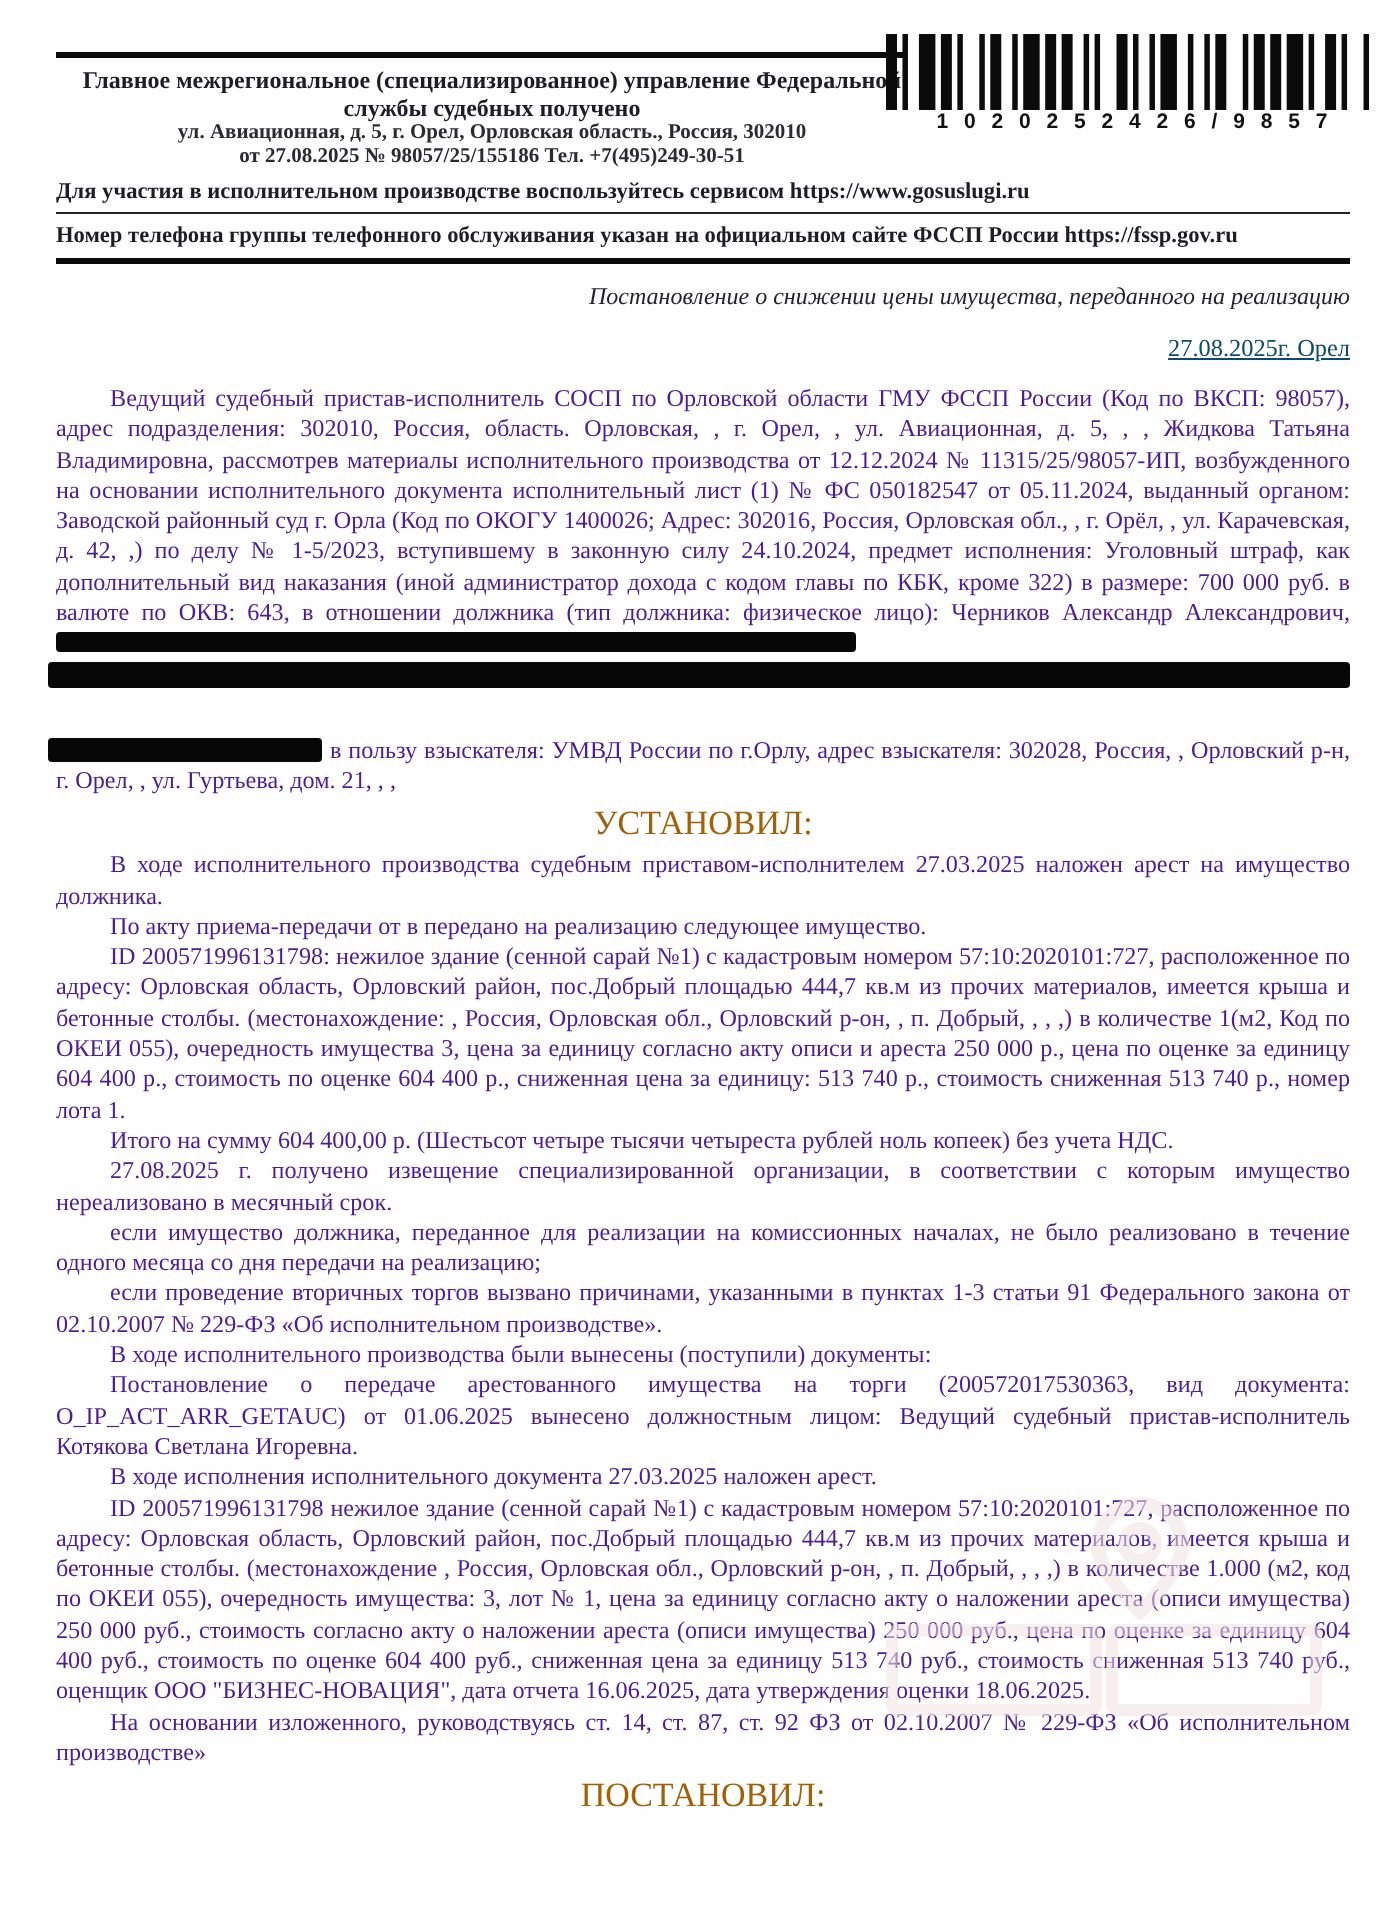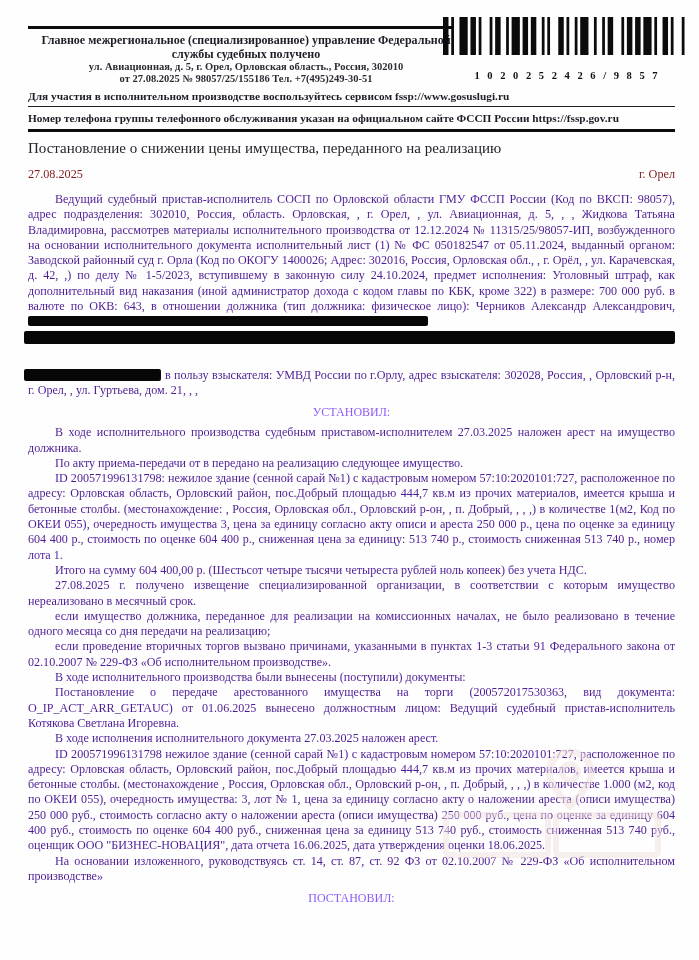--- a/index.html
+++ b/index.html
@@ -14,38 +14,38 @@
     box-sizing:border-box;
     padding:26px 24px 6px 28px;
   }
   .rule-top { border-top:3.5px solid #0c0c0c; width:424px; margin:0 0 5px 0; }
   .letterhead-left { width:436px; text-align:center; }
   .org-line { font-weight:bold; font-size:12px; line-height:13.5px; color:#1d1d26; }
   .addr-line { font-size:10.5px; line-height:12px; color:#2a2a33;font-weight:bold; }
   .barcode-wrap { position:absolute; top:17px; right:9px; width:247px; text-align:center; }
   .barcode-svg { display:block; width:247px; height:38px; }
   .barcode-digits {
-    font-family:Liberation Serif, serif;
+    font-family:Liberation Sans, sans-serif;
     font-weight:bold; font-size:10.5px; line-height:11px;
-    letter-spacing:1px; word-spacing:3px; color:#111; margin-top:15px;
+    letter-spacing:1px; word-spacing:3px; color:#111; margin-top:1px;
     white-space:nowrap;
   }
   .notice { font-weight:bold; font-size:11.3px; line-height:13px; color:#1d1d26; margin-top:5px; }
   .rule-thin  { border-top:1.3px solid #222; margin-top:3px; }
   .rule-thick { border-top:3.5px solid #0c0c0c; margin-top:4px; }
   .in-case { text-align:right; font-size:10.5px; line-height:12px; margin-top:3px; color:#23232c; }
-  .doc-title { text-align:left; font-size:15px; line-height:15px; margin-top:9px; color:#23232c; }
-  .date-row { display:flex; justify-content:space-between; font-size:12.2px; margin-top:11px; color:#7f1d1d; }
+  .doc-title { text-align:right; font-size:12px; line-height:15px; margin-top:9px; color:#23232c;font-style:italic; }
+  .date-row { display:flex; justify-content:flex-end; font-size:12.2px; margin-top:11px; color:#0c4a6e;text-decoration:underline; }
   .body-text { margin-top:10px; }
   p.b {
     margin:0; font-size:12.1px; line-height:15.3px;
     text-align:justify; text-indent:27px; color:#4c1d95;
   }
   p.b.noindent { text-indent:0;margin-top:24px; }
-  .sec-heading { text-align:center; font-size:12px; line-height:16px; margin:6px 0 5px 0; color:#8b5cf6; }
+  .sec-heading { text-align:center; font-size:17px; line-height:16px; margin:6px 0 5px 0; color:#a16207; }
   .redact { display:inline-block; background:#070707; border-radius:2px; }
   .r-tail { width:400px; height:10px; vertical-align:-1px; }
   .redact-line { height:13px; background:#070707; border-radius:2px; margin:1px 0 2px -4px; }
   .r-head { width:137px; height:12px; vertical-align:-2px; margin-left:-4px; margin-right:4px; }
   .watermark { position:absolute; top:748px; right:38px; width:230px; height:125px; pointer-events:none; opacity:0.55; }
   .wm-pin { position:absolute; top:0; right:62px; }
   .wm-block { position:absolute; background:none; border:6px solid #f1e4e1; border-radius:6px; }
   .wm-b1 { top:64px; right:110px; width:96px; height:34px; }
   .wm-b2 { top:64px; right:0px;  width:96px; height:34px; }
 </style>
@@ -99,21 +99,21 @@
         <rect x="77.77777777777779" y="0" width="2.2222222222222223" height="38" fill="#0b0b0b"></rect>
         <rect x="81.11111111111111" y="0" width="3.3333333333333335" height="38" fill="#0b0b0b"></rect>
         <rect x="85.55555555555556" y="0" width="1.1111111111111112" height="38" fill="#0b0b0b"></rect>
         <rect x="88.88888888888889" y="0" width="2.2222222222222223" height="38" fill="#0b0b0b"></rect>
         <rect x="92.22222222222223" y="0" width="1.1111111111111112" height="38" fill="#0b0b0b"></rect>
         <rect x="96.66666666666667" y="0" width="1.1111111111111112" height="38" fill="#0b0b0b"></rect>
       </svg>
     <div class="barcode-digits">1 0 2 0 2 5 2 4 2 6 / 9 8 5 7</div>
   </div>
 
-  <div class="notice">Для участия в исполнительном производстве воспользуйтесь сервисом fssp://www.gosuslugi.ru</div>
+  <div class="notice">Для участия в исполнительном производстве воспользуйтесь сервисом https://www.gosuslugi.ru</div>
   <div class="rule-thin"></div>
   <div class="notice">Номер телефона группы телефонного обслуживания указан на официальном сайте ФССП России https://fssp.gov.ru</div>
   <div class="rule-thick"></div>
 
   <div class="doc-title">Постановление о снижении цены имущества, переданного на реализацию</div>
   <div class="date-row">
     <span>27.08.2025</span>
     <span>г. Орел</span>
   </div>
 

